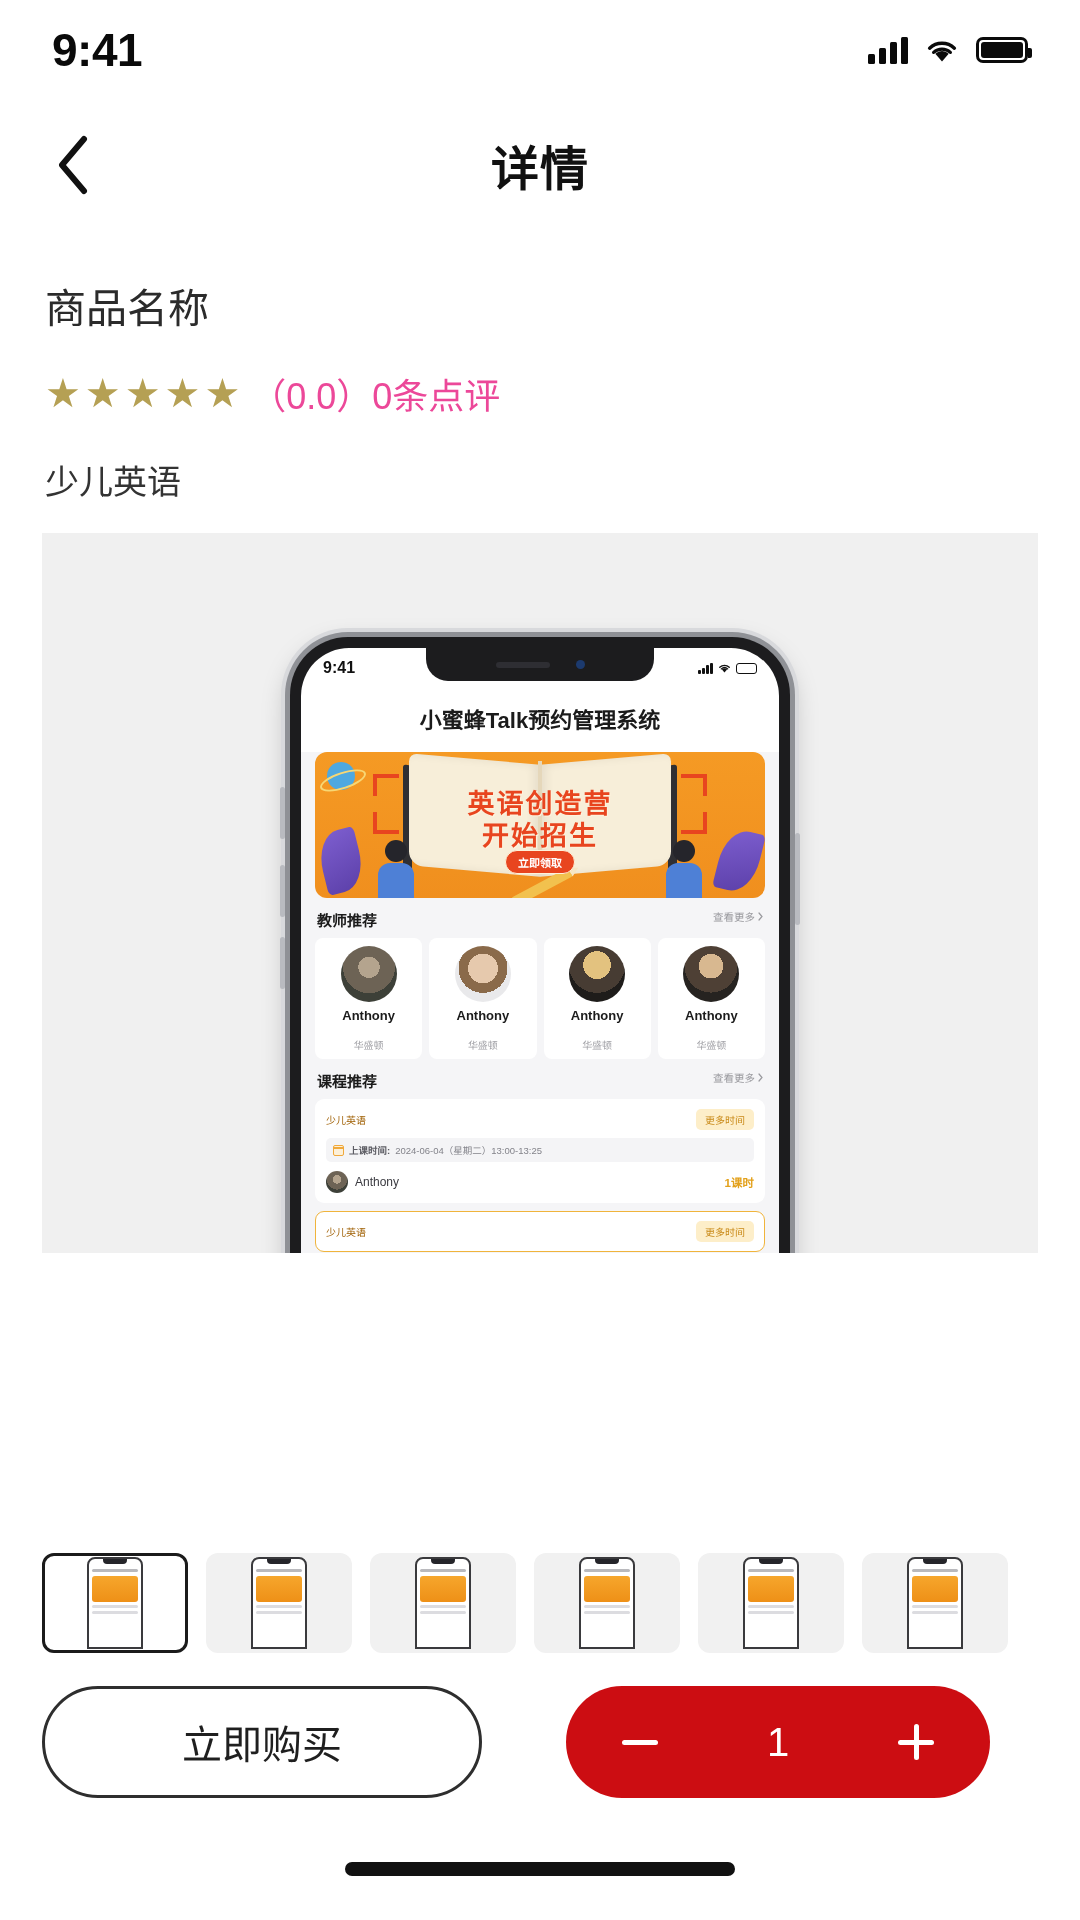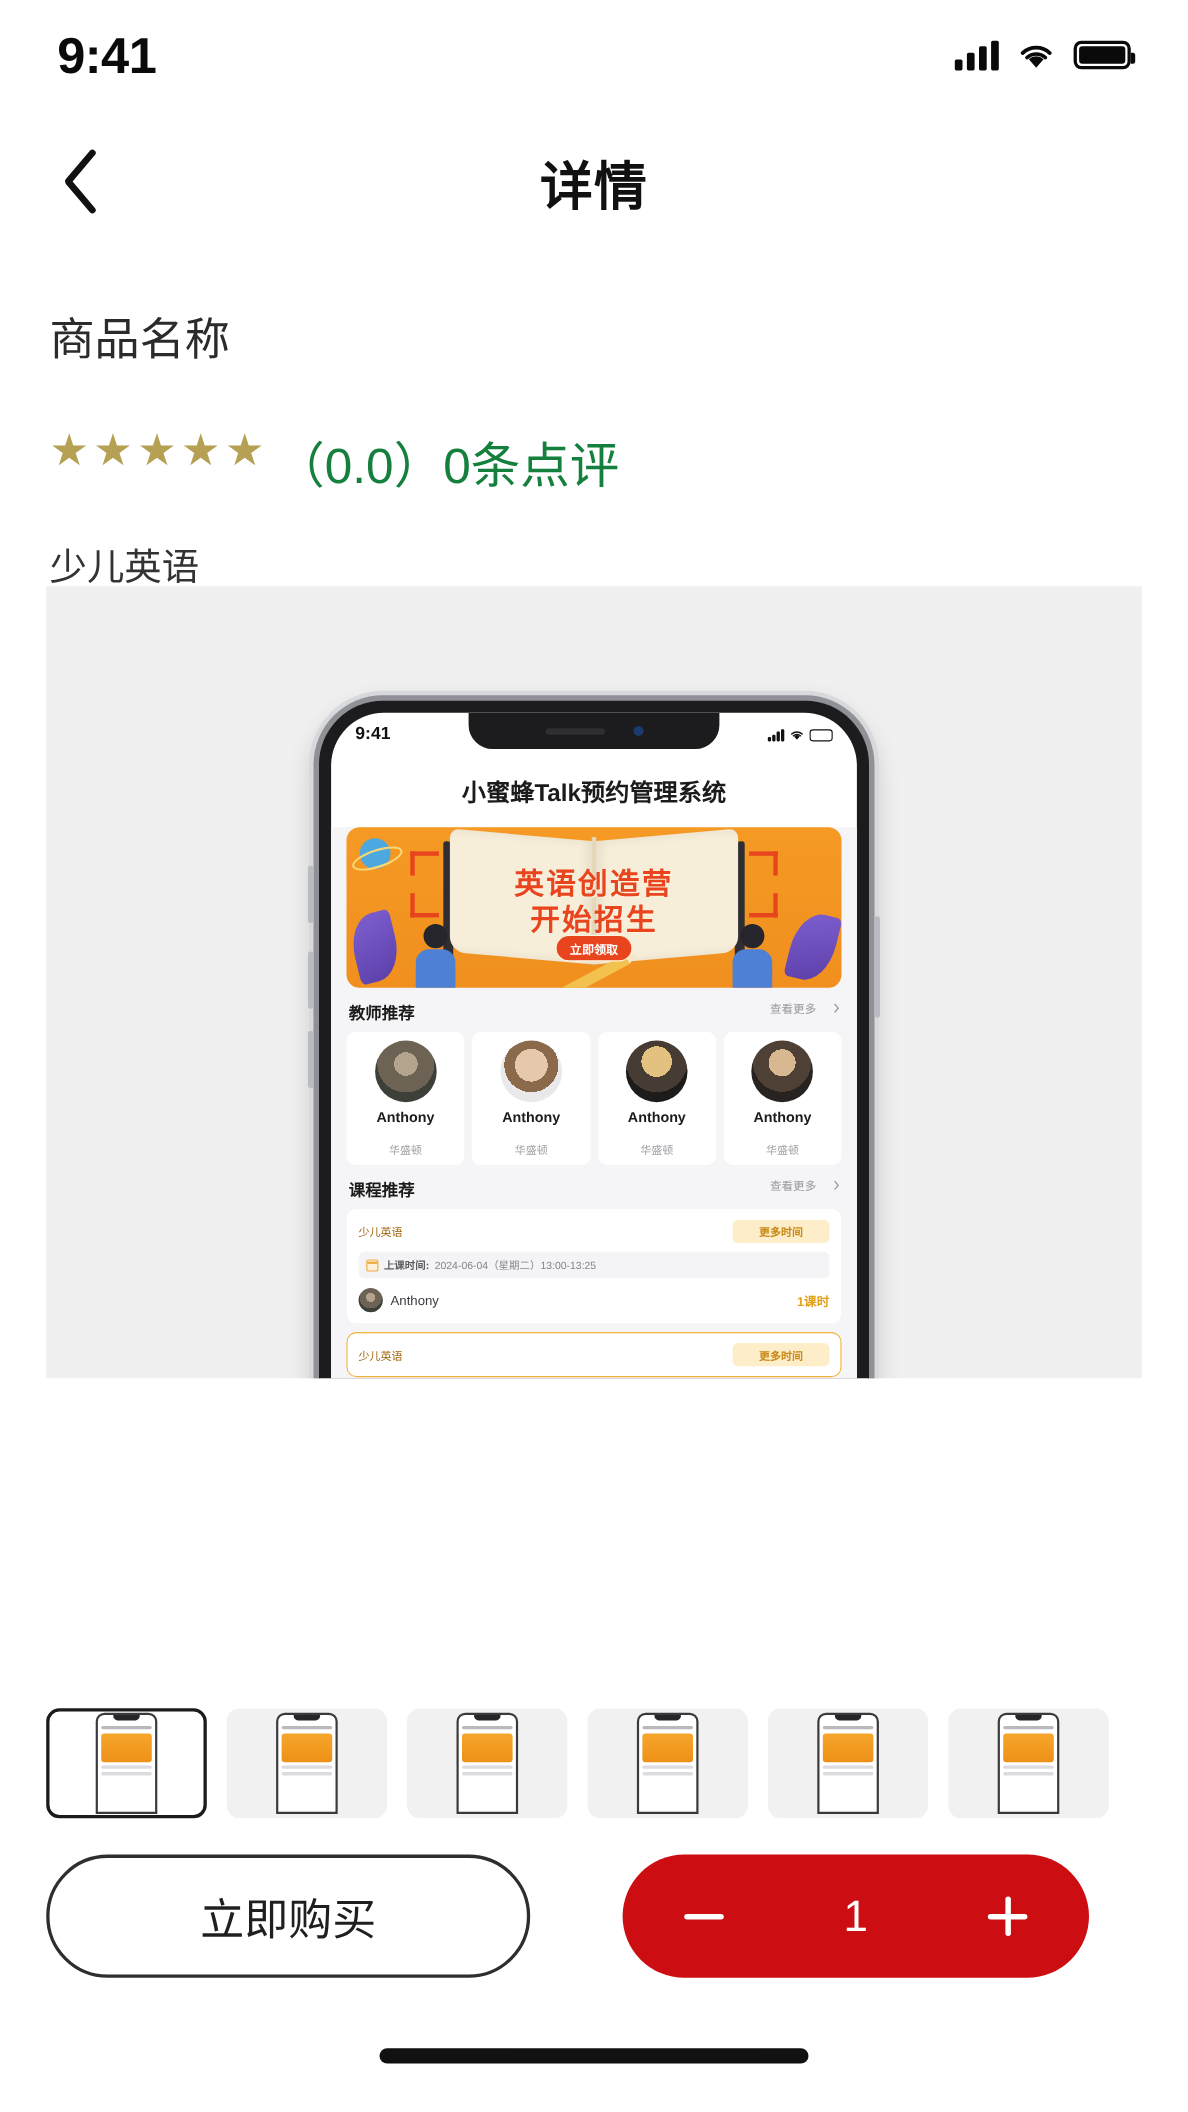--- a/index.html
+++ b/index.html
@@ -49,21 +49,21 @@
   }
   .nav-back svg { display:block; }
   .nav-title { font-size:48px; font-weight:700; color:#111; letter-spacing:1px; }
 
   
   .product-meta { position:absolute; top:285px; left:45px; width:990px; }
   .prod-name { font-size:41px; font-weight:500; color:#2b2b2b; line-height:1.2; }
   .rating-row { display:flex; align-items:center; margin-top:33px; }
   .stars { display:flex; gap:4px; margin-right:10px; }
   .star { font-size:40px; line-height:1; color:#b5a054; }
-  .rating-text { font-size:45px; color:#15803d; letter-spacing:0px;margin-top:20px; }
+  .rating-text { font-size:36px; color:#ec4899; letter-spacing:0px; }
   .shipping { margin-top:36px; font-size:34px; color:#333; }
 
   
   .hero {
     position:absolute; top:533px; left:42px;
     width:996px; height:720px;
     background:#f0f0f0; overflow:hidden;
   }
   
   .device {
@@ -185,21 +185,21 @@
   }
   .pencil::after { content:""; position:absolute; right:-9px; top:0; width:0;height:0;
     border-top:5px solid transparent; border-bottom:5px solid transparent; border-left:9px solid #f6e6c4; }
 
   
   .sec-head {
     display:flex; align-items:flex-start; justify-content:space-between;
     padding:11px 2px 8px;
   }
   .sec-title { font-size:15px; font-weight:700; color:#1b1b1b; }
-  .sec-more { font-size:10.5px; color:#9a9a9f; display:flex; align-items:center; gap:16px; }
+  .sec-more { font-size:10.5px; color:#9a9a9f; display:flex; align-items:center; gap:3px; }
 
   .teachers { display:flex; gap:7px; }
   .t-card {
     flex:1; background:#fff; border-radius:8px; padding:8px 4px 7px;
     text-align:center;
   }
   .t-avatar {
     width:56px; height:56px; border-radius:50%; margin:0 auto 6px;
     background:#6b6b70; overflow:hidden; position:relative;
   }
@@ -211,22 +211,22 @@
   .t-loc { font-size:10px; color:#a2a2a7; margin-top:14px; }
 
   .course-card {
     background:#fff; border-radius:9px; padding:9px 10px 9px;
     margin-bottom:8px; border:1.5px solid transparent;
   }
   .course-card.hl { border-color:#f0b43c; }
   .cc-top { display:flex; align-items:center; justify-content:space-between; }
   .cc-title { font-size:10px; font-weight:400; color:#a16207; }
   .cc-badge {
-    background:#fdeec9; color:#c98a19; font-size:10px; font-weight:700;
-    padding:3px 24px; border-radius:5px;
+    background:#fdeec9; color:#c98a19; font-size:10px; font-weight:400;
+    padding:3px 9px; border-radius:5px;
   }
   .cc-time {
     margin-top:8px; background:#f4f4f6; border-radius:5px;
     padding:5px 7px; display:flex; align-items:center; gap:5px;
     font-size:9.5px; color:#83838a;
   }
   .cal-ico { width:11px; height:11px; border:1.6px solid #f0a93c; border-radius:2px; flex:none; position:relative; background:#fdf0d8;}
   .cal-ico::before{content:"";position:absolute;left:0;right:0;top:1.2px;height:2px;background:#f0a93c;}
   .cc-time b { color:#5c5c63; font-weight:700; }
   .cc-bottom {

